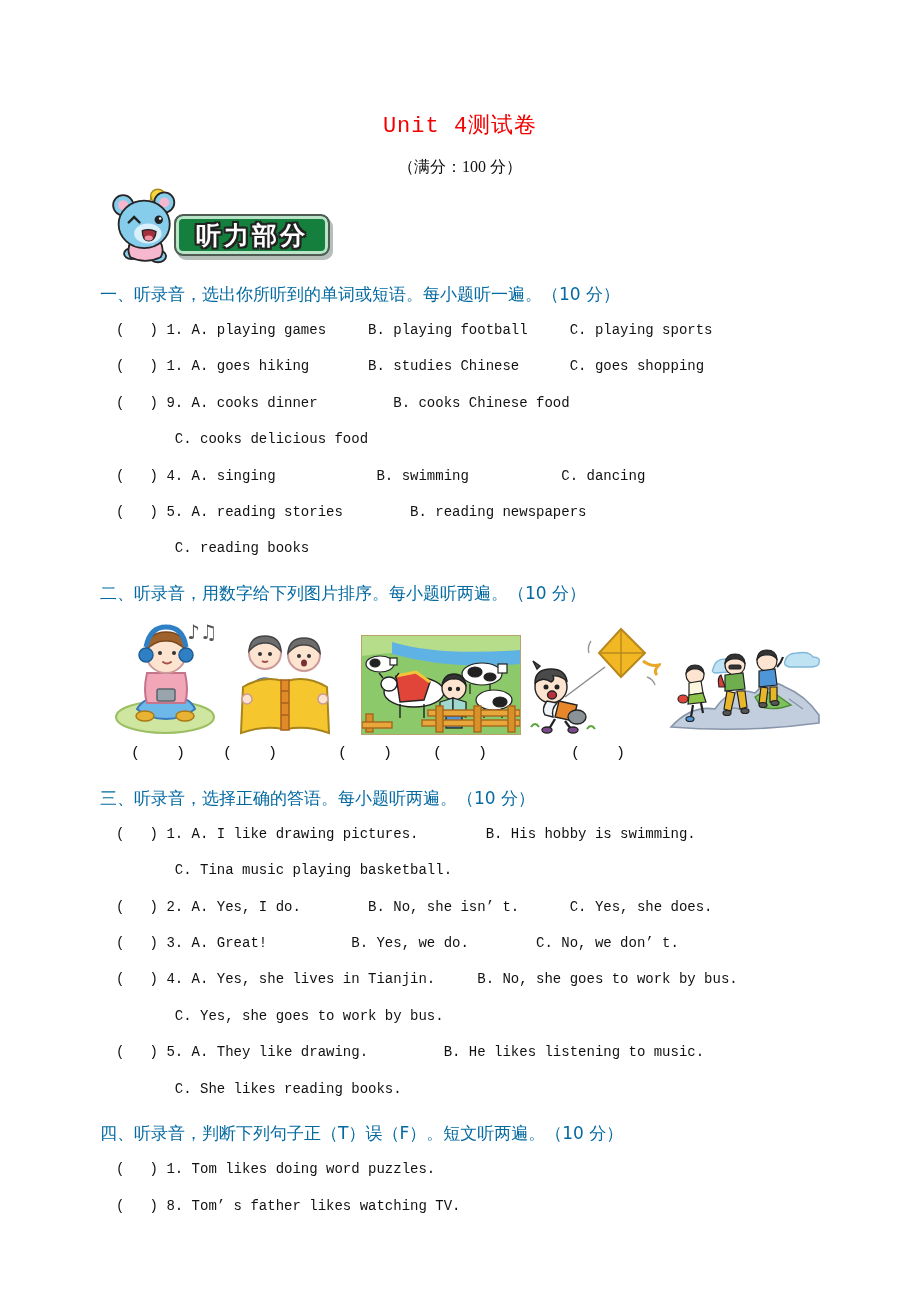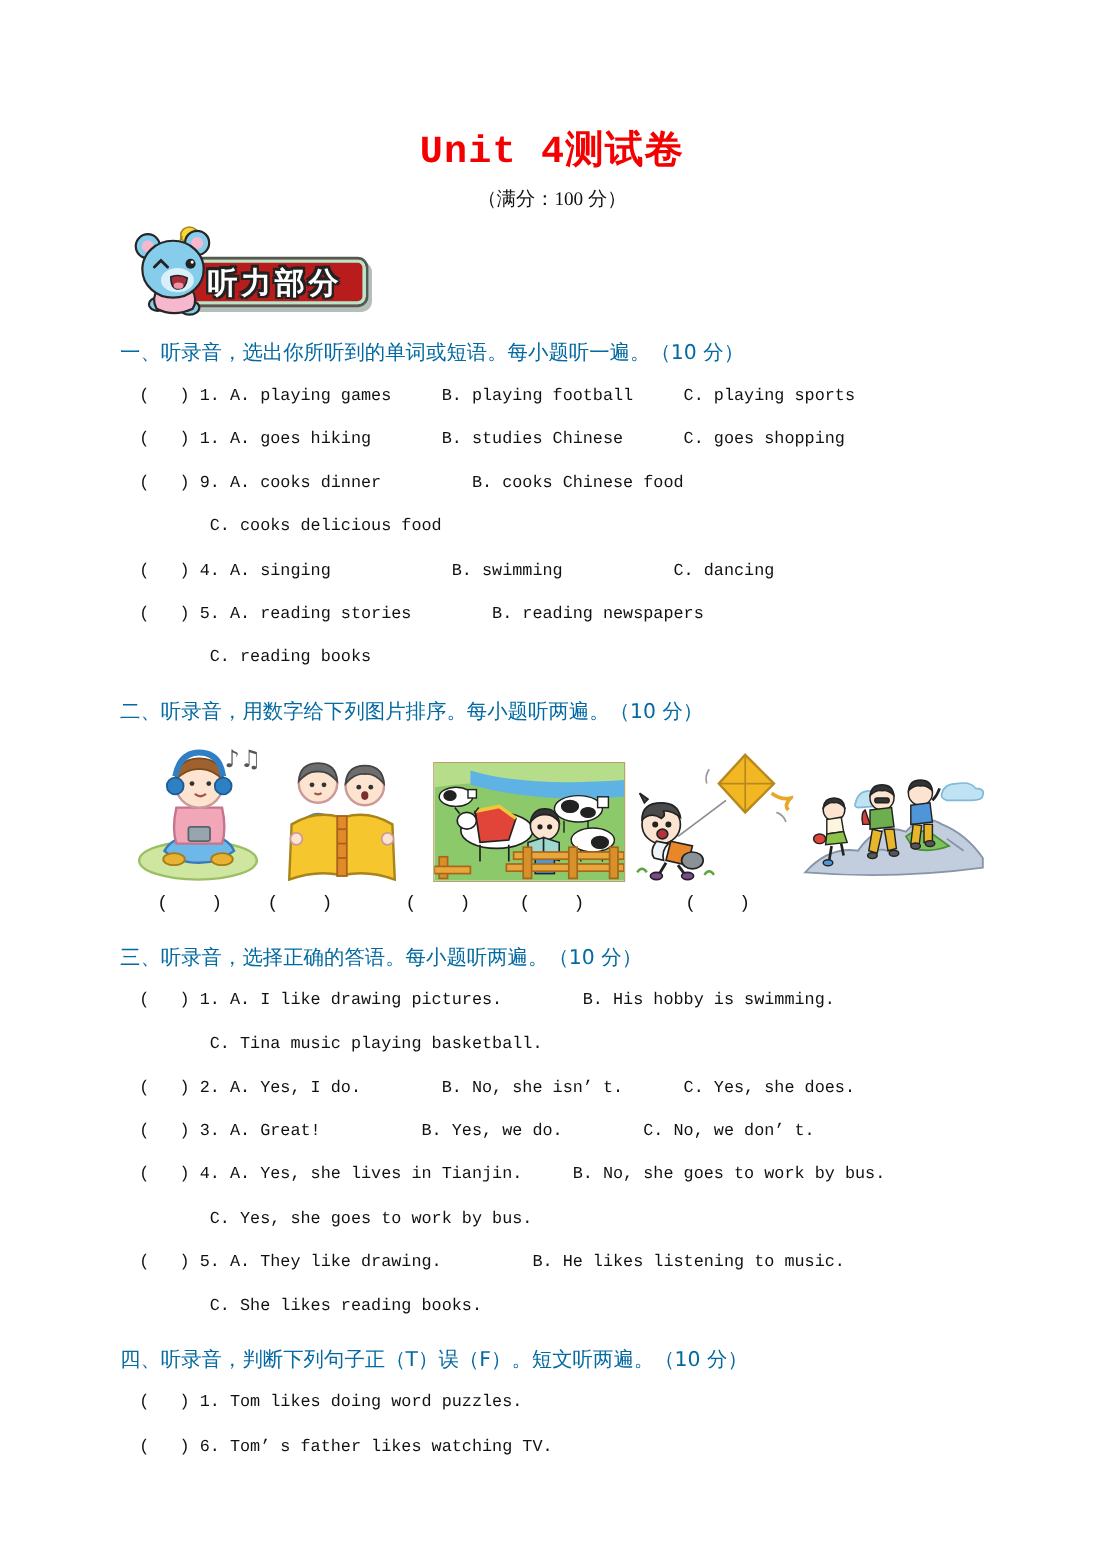--- a/index.html
+++ b/index.html
@@ -8,22 +8,22 @@
     width:920px;height:1302px;
     background:#ffffff;
     overflow:hidden;
     font-family:"DejaVu Sans",sans-serif;
     color:#1a1a1a;
   }
   .title{
     padding-top:110px;
     text-align:center;
     font-family:"Liberation Mono","DejaVu Sans",monospace;
-    font-size:32px;
-    font-weight:bold;
+    font-size:22px;
+    font-weight:normal;
     letter-spacing:1px;
     color:#f40000;
     line-height:34px;
   }
   .subtitle{
     margin-top:10px;
     text-align:center;
     font-size:16px;
     line-height:26px;
     color:#111;
@@ -31,23 +31,23 @@
   }
   .listening-header{
     position:relative;
     margin:8px 0 0 104px;
     height:80px;
   }
   .mascot{
     position:absolute;left:0;top:-2px;width:84px;height:84px;z-index:2;
   }
   .banner{
-    position:absolute;left:47px;top:26px;
+    position:absolute;left:70px;top:26px;
     width:152px;height:38px;
-    background:#b91c1c;
+    background:#15803d;
     border:2px solid #4e5c54;
     border-radius:9px;
     box-shadow:3px 4px 0 rgba(90,110,100,.45), inset 0 0 0 3px #b9e4c8;
     display:flex;align-items:center;justify-content:center;
     z-index:1;
   }
   .banner-label{
     font-size:25px;
     font-weight:bold;
     color:#ffffff;
@@ -357,17 +357,17 @@
         <div class="q-line">       C. Yes, she goes to work by bus.</div>
         <div class="q-line">(   ) 5. A. They like drawing.         B. He likes listening to music.</div>
         <div class="q-line">       C. She likes reading books.</div>
       </div>
   </div>
 
   <div>
     <div class="section-head">四、听录音，判断下列句子正（T）误（F）。短文听两遍。（10 分）</div>
     <div>
         <div class="q-line">(   ) 1. Tom likes doing word puzzles.</div>
-        <div class="q-line">(   ) 6. Tom’ s father likes watching TV.</div>
+        <div class="q-line">(   ) 8. Tom’ s father likes watching TV.</div>
       </div>
   </div>
 
 </div>
 
 </body></html>

